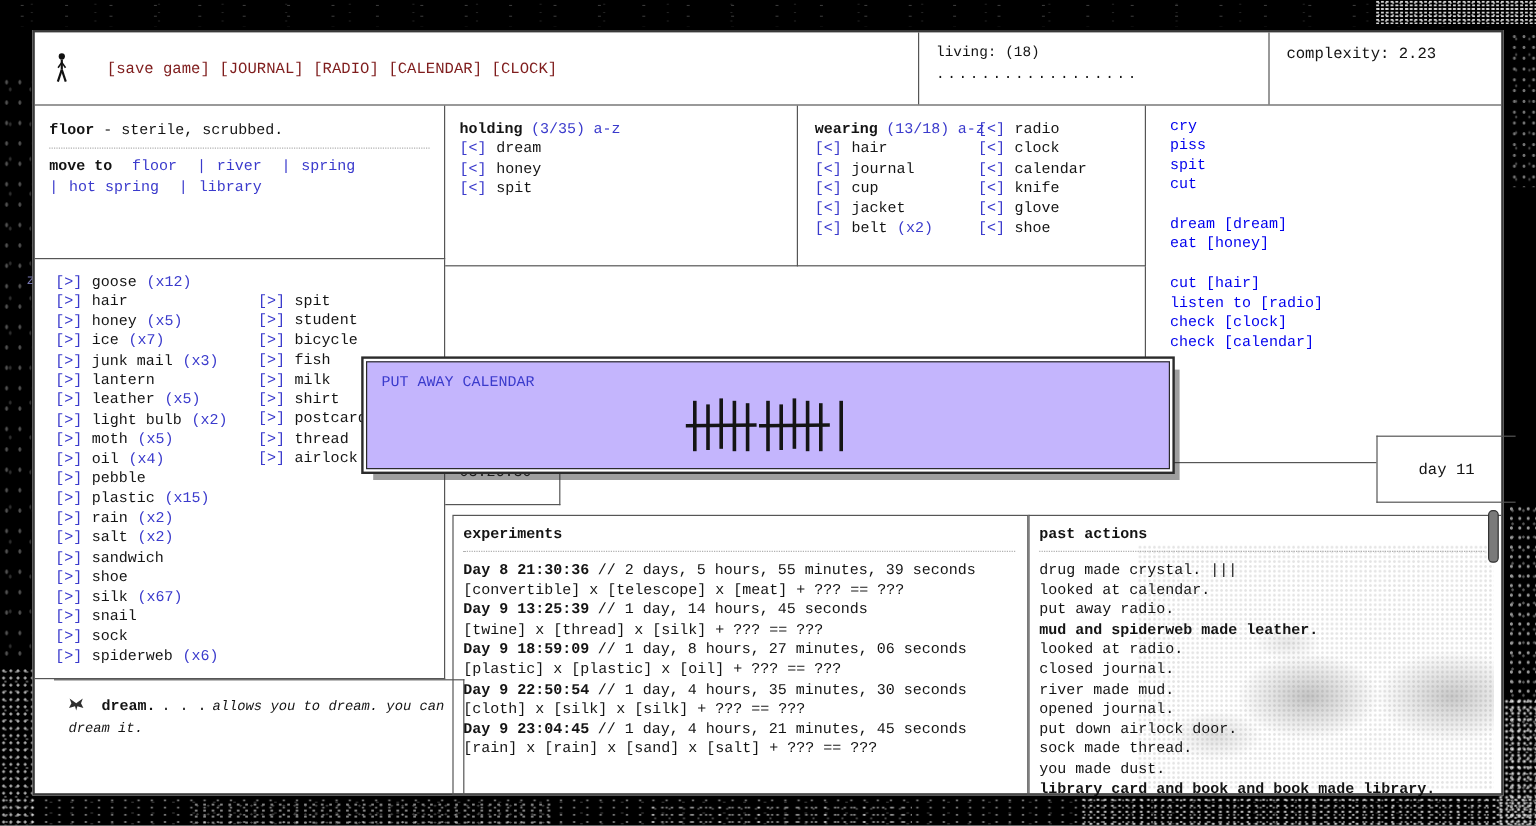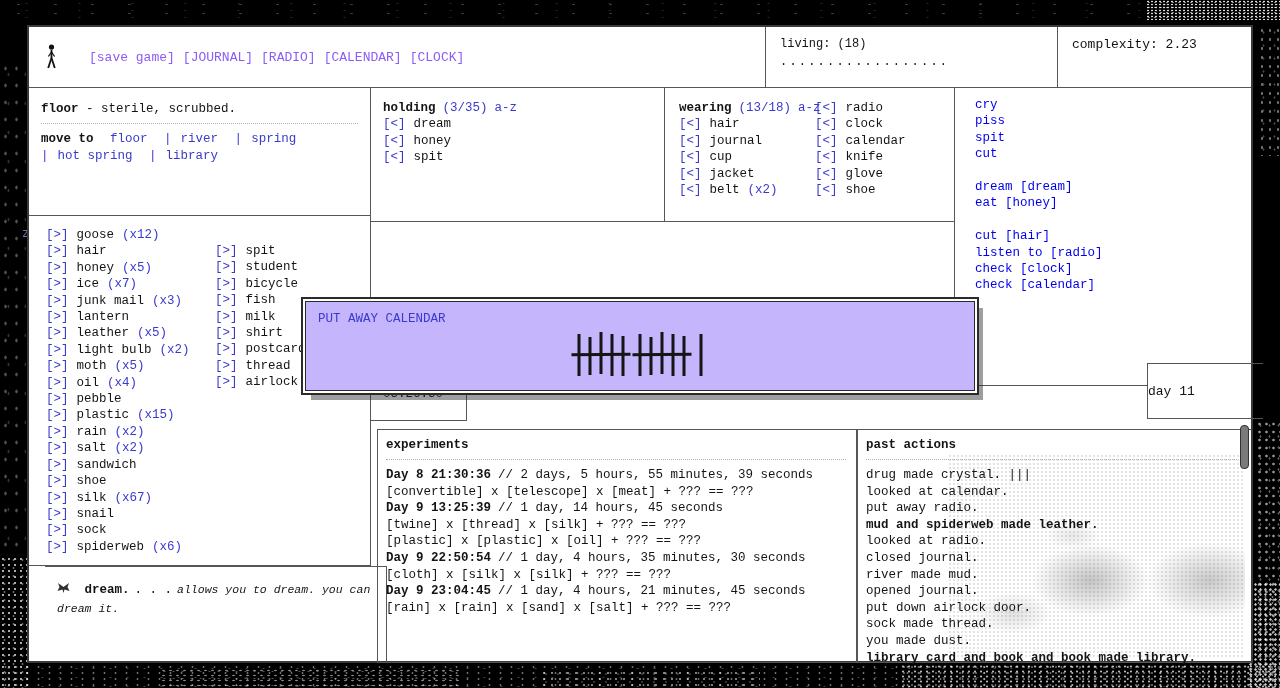--- a/index.html
+++ b/index.html
@@ -33,21 +33,21 @@
   .stage{position:absolute;left:27px;top:25px;width:1226px;height:638px;
          background:#fff;border:2px solid #3a3a3a;box-sizing:border-box;}
   .stage>*{position:absolute;box-sizing:border-box;}
   .bline{border-bottom:1px solid #565656;}
   .rline{border-right:1px solid #565656;}
   hr.dotted{border:none;border-top:1px dotted #b0b0b0;margin:7px 0;}
   
   .topbar{left:0;top:0;width:100%;height:61px;border-bottom:1px solid #565656;}
   .figure{position:absolute;left:17px;top:17px;}
   .menu{position:absolute;left:60px;top:23px;display:flex;gap:8px;font-size:13px;}
-  .menu a{color:#8b5cf6;}
+  .menu a{color:#7f1d1d;}
   .living-box{position:absolute;left:736px;top:0;height:100%;width:292px;border-left:1px solid #565656;padding:10px 0 0 14px;box-sizing:border-box;font-size:12px;}
   .living-dots{letter-spacing:2.2px;margin-top:4px;}
   .complexity-box{position:absolute;left:1028px;top:0;height:100%;right:0;border-left:1px solid #565656;padding:10px 0 0 14px;box-sizing:border-box;font-size:13px;}
   
   .floor-panel{left:0;top:61px;width:342px;height:128px;padding:14px 12px 0 12px;}
   .move-line{line-height:17px;}
   .dest{display:inline-block;margin-right:9px;}
   .dest .sep{color:#3a3acc;margin-right:9px;}
   
   .holding-panel{left:342px;top:61px;width:294px;height:134px;padding:12px 0 0 12px;}
@@ -60,21 +60,21 @@
   .wearing-panel{left:636px;top:61px;width:290px;height:134px;}
   .w-col1{position:absolute;left:14px;top:12px;}
   .w-col2{position:absolute;left:150px;top:12px;}
   
   .actions{left:946px;top:70px;width:270px;color:#3a3acc;line-height:16.4px;}
   .action-line{min-height:16.4px;display:block;}
   
   .mid-empty{left:342px;top:195px;width:584px;height:163px;}
   .mid-line{left:926px;top:358px;width:192px;height:1px;background:#565656;}
   .clock-box{left:342px;top:358px;width:96px;height:36px;padding:2px 0 0 12px;}
-  .day-box{left:1118px;top:336px;width:116px;height:56px;border:1px solid #565656;border-right:none;display:flex;align-items:center;font-size:13px;}
+  .day-box{left:1118px;top:336px;width:116px;height:56px;border:1px solid #565656;border-right:none;display:flex;align-items:center;justify-content:center;font-size:13px;}
   
   .items-panel{left:0;top:189px;width:342px;height:350px;}
   .i-col1{position:absolute;left:17px;top:11px;}
   .i-col2{position:absolute;left:186px;top:27px;}
   
   .tooltip-panel{left:16px;top:539px;width:342px;height:97px;border-top:1px solid #565656;padding:14px 12px 0 12px;line-height:17px;}
   .tooltip-panel .desc{font-style:italic;font-size:11.5px;}
   .tooltip-panel .dots{margin:0 5px;}
   .moth{vertical-align:-1px;margin-right:7px;}
   
@@ -350,20 +350,21 @@
           <div>[convertible] x [telescope] x [meat] + ??? == ???</div>
         </div>
 
 
         <div class="exp-entry">
           <div><b>Day 9 13:25:39</b><span>// 1 day, 14 hours, 45 seconds</span></div>
           <div>[twine] x [thread] x [silk] + ??? == ???</div>
         </div>
 
         <div class="exp-entry">
+          <div><b>Day 9 18:59:09</b><span>// 1 day, 8 hours, 27 minutes, 06 seconds</span></div>
           <div>[plastic] x [plastic] x [oil] + ??? == ???</div>
         </div>
 
         <div class="exp-entry">
           <div><b>Day 9 22:50:54</b><span>// 1 day, 4 hours, 35 minutes, 30 seconds</span></div>
           <div>[cloth] x [silk] x [silk] + ??? == ???</div>
         </div>
 
         <div class="exp-entry">
           <div><b>Day 9 23:04:45</b><span>// 1 day, 4 hours, 21 minutes, 45 seconds</span></div>

